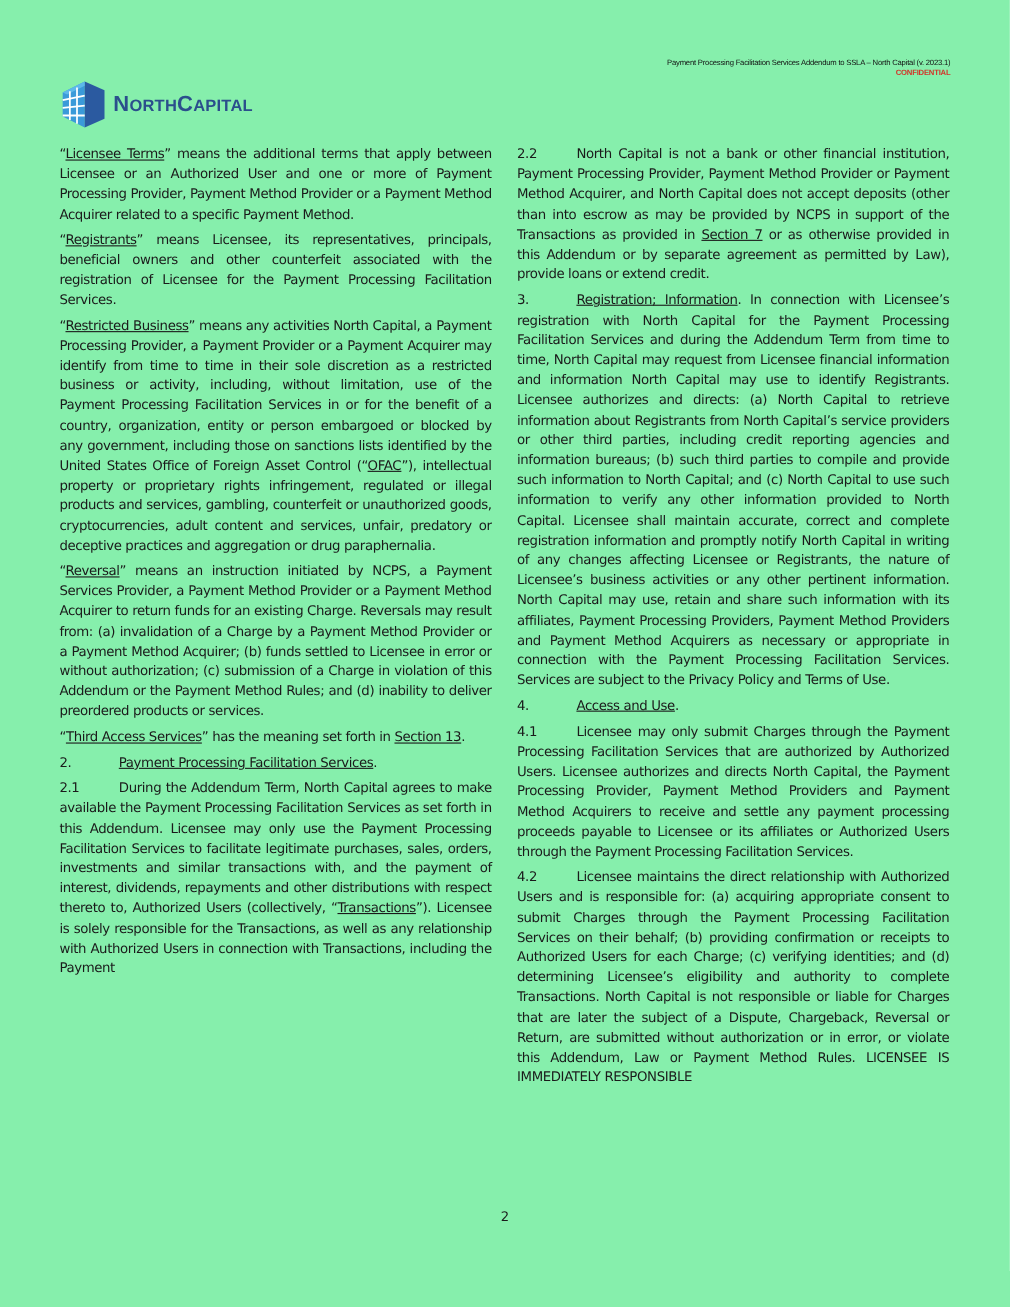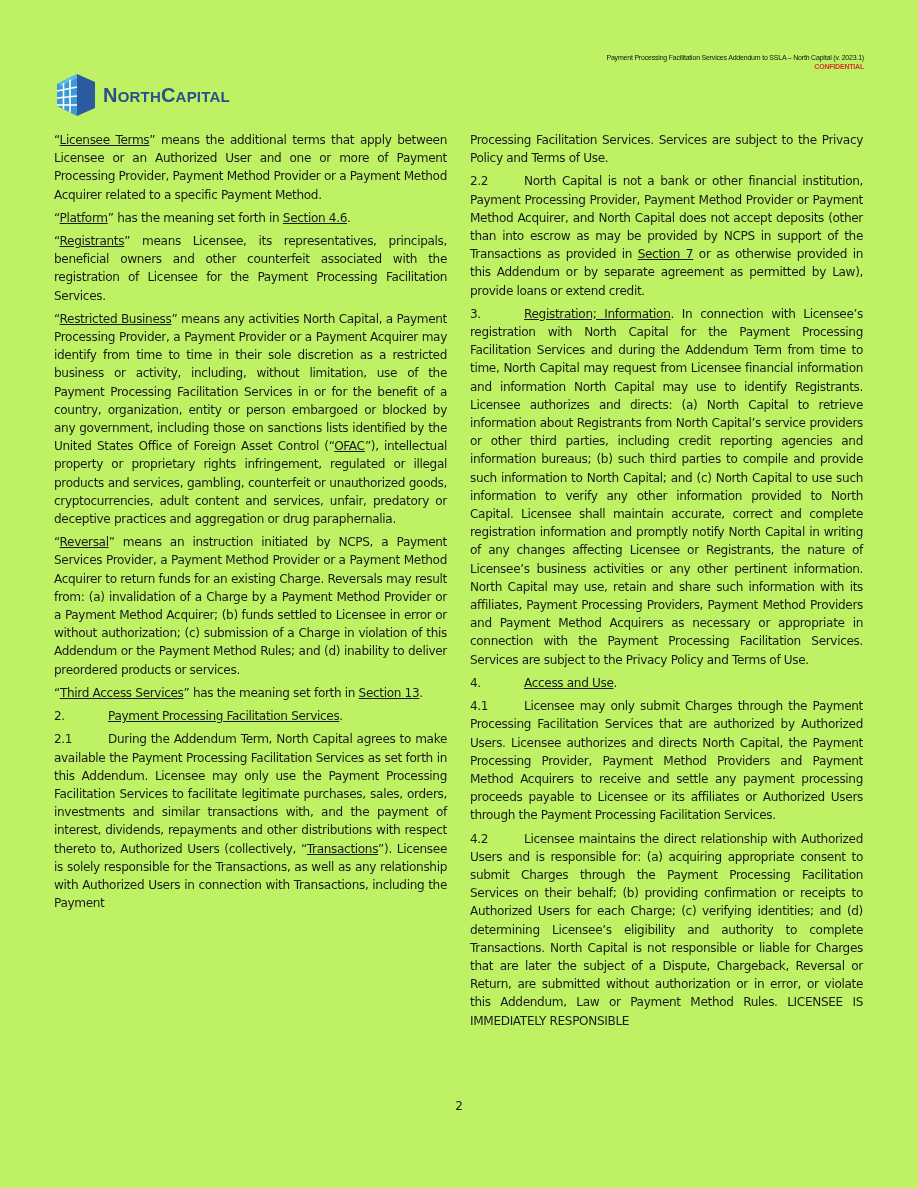--- a/index.html
+++ b/index.html
@@ -1,17 +1,17 @@
 <!DOCTYPE html>
 <html><head>
 <meta charset="utf-8">
 <style>
   html, body { margin: 0; padding: 0; background: #ffffff; }
   body { width: 918px; height: 1188px; position: relative; overflow: hidden; }
-  .page { position: absolute; left: 0; top: 0; width: 918px; height: 1188px; background: #bef264; }
+  .page { position: absolute; left: 0; top: 0; width: 918px; height: 1188px; background: #86efac; }
 
   .header-meta {
     position: absolute; right: 54px; top: 53px; text-align: right;
     font-family: "Liberation Sans", sans-serif; font-size: 7px; letter-spacing: -0.2px; color: #111;
     line-height: 9px;
   }
   .header-meta .conf { color: #d2362b; font-weight: bold; }
 
   .logo { position: absolute; left: 55px; top: 72px; height: 46px; display: flex; align-items: center; }
   .logo svg { display: block; }
@@ -60,31 +60,29 @@
           <line x1="2" y1="26" x2="22" y2="24"></line>
           <line x1="2" y1="33" x2="22" y2="33"></line>
         </g>
       </svg>
     </span>
     <span class="logo-text"><span class="big">N</span><span>ORTH</span><span class="big">C</span><span>APITAL</span></span>
   </div>
 
   <div class="col left">
     <p><span>“</span><span class="u">Licensee Terms</span><span>” means the additional terms that apply between Licensee or an Authorized User and one or more of Payment Processing Provider, Payment Method Provider or a Payment Method Acquirer related to a specific Payment Method.</span></p>
-    <p><span>“</span><span class="u">Platform</span><span>” has the meaning set forth in </span><span class="u">Section 4.6</span><span>.</span></p>
     <p><span>“</span><span class="u">Registrants</span><span>” means Licensee, its representatives, principals, beneficial owners and other counterfeit associated with the registration of Licensee for the Payment Processing Facilitation Services.</span></p>
     <p><span>“</span><span class="u">Restricted Business</span><span>” means any activities North Capital, a Payment Processing Provider, a Payment Provider or a Payment Acquirer may identify from time to time in their sole discretion as a restricted business or activity, including, without limitation, use of the Payment Processing Facilitation Services in or for the benefit of a country, organization, entity or person embargoed or blocked by any government, including those on sanctions lists identified by the United States Office of Foreign Asset Control (“</span><span class="u">OFAC</span><span>”), intellectual property or proprietary rights infringement, regulated or illegal products and services, gambling, counterfeit or unauthorized goods, cryptocurrencies, adult content and services, unfair, predatory or deceptive practices and aggregation or drug paraphernalia.</span></p>
     <p><span>“</span><span class="u">Reversal</span><span>” means an instruction initiated by NCPS, a Payment Services Provider, a Payment Method Provider or a Payment Method Acquirer to return funds for an existing Charge. Reversals may result from: (a) invalidation of a Charge by a Payment Method Provider or a Payment Method Acquirer; (b) funds settled to Licensee in error or without authorization; (c) submission of a Charge in violation of this Addendum or the Payment Method Rules; and (d) inability to deliver preordered products or services.</span></p>
     <p><span>“</span><span class="u">Third Access Services</span><span>” has the meaning set forth in </span><span class="u">Section 13</span><span>.</span></p>
     <p><span class="num">2.</span><span class="u">Payment Processing Facilitation Services</span><span>.</span></p>
     <p><span class="num">2.1</span><span>During the Addendum Term, North Capital agrees to make available the Payment Processing Facilitation Services as set forth in this Addendum. Licensee may only use the Payment Processing Facilitation Services to facilitate legitimate purchases, sales, orders, investments and similar transactions with, and the payment of interest, dividends, repayments and other distributions with respect thereto to, Authorized Users (collectively, “</span><span class="u">Transactions</span><span>”). Licensee is solely responsible for the Transactions, as well as any relationship with Authorized Users in connection with Transactions, including the Payment</span></p>
   </div>
 
   <div class="col right">
-    <p>Processing Facilitation Services. Services are subject to the Privacy Policy and Terms of Use.</p>
     <p><span class="num">2.2</span><span>North Capital is not a bank or other financial institution, Payment Processing Provider, Payment Method Provider or Payment Method Acquirer, and North Capital does not accept deposits (other than into escrow as may be provided by NCPS in support of the Transactions as provided in </span><span class="u">Section 7</span><span> or as otherwise provided in this Addendum or by separate agreement as permitted by Law), provide loans or extend credit.</span></p>
     <p><span class="num">3.</span><span class="u">Registration; Information</span><span>. In connection with Licensee’s registration with North Capital for the Payment Processing Facilitation Services and during the Addendum Term from time to time, North Capital may request from Licensee financial information and information North Capital may use to identify Registrants. Licensee authorizes and directs: (a) North Capital to retrieve information about Registrants from North Capital’s service providers or other third parties, including credit reporting agencies and information bureaus; (b) such third parties to compile and provide such information to North Capital; and (c) North Capital to use such information to verify any other information provided to North Capital. Licensee shall maintain accurate, correct and complete registration information and promptly notify North Capital in writing of any changes affecting Licensee or Registrants, the nature of Licensee’s business activities or any other pertinent information. North Capital may use, retain and share such information with its affiliates, Payment Processing Providers, Payment Method Providers and Payment Method Acquirers as necessary or appropriate in connection with the Payment Processing Facilitation Services. Services are subject to the Privacy Policy and Terms of Use.</span></p>
     <p><span class="num">4.</span><span class="u">Access and Use</span><span>.</span></p>
     <p><span class="num">4.1</span><span>Licensee may only submit Charges through the Payment Processing Facilitation Services that are authorized by Authorized Users. Licensee authorizes and directs North Capital, the Payment Processing Provider, Payment Method Providers and Payment Method Acquirers to receive and settle any payment processing proceeds payable to Licensee or its affiliates or Authorized Users through the Payment Processing Facilitation Services.</span></p>
     <p><span class="num">4.2</span><span>Licensee maintains the direct relationship with Authorized Users and is responsible for: (a) acquiring appropriate consent to submit Charges through the Payment Processing Facilitation Services on their behalf; (b) providing confirmation or receipts to Authorized Users for each Charge; (c) verifying identities; and (d) determining Licensee’s eligibility and authority to complete Transactions. North Capital is not responsible or liable for Charges that are later the subject of a Dispute, Chargeback, Reversal or Return, are submitted without authorization or in error, or violate this Addendum, Law or Payment Method Rules. LICENSEE IS IMMEDIATELY RESPONSIBLE</span></p>
   </div>
 
   <div class="page-num">2</div>
 </div>
 

